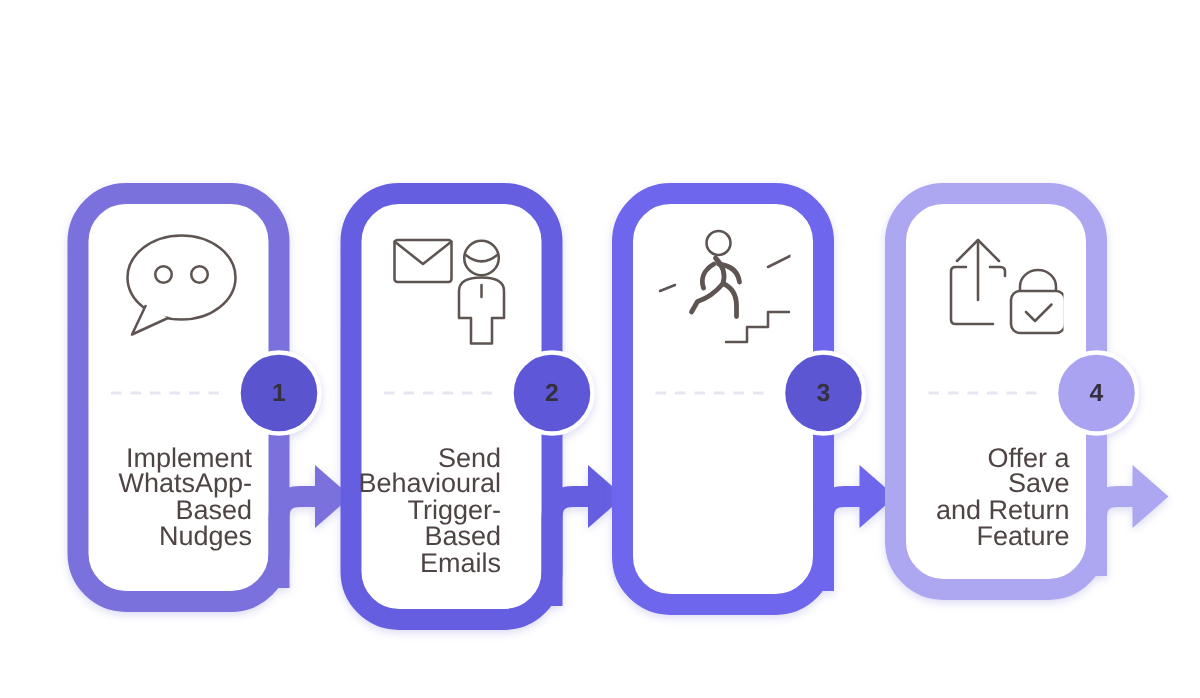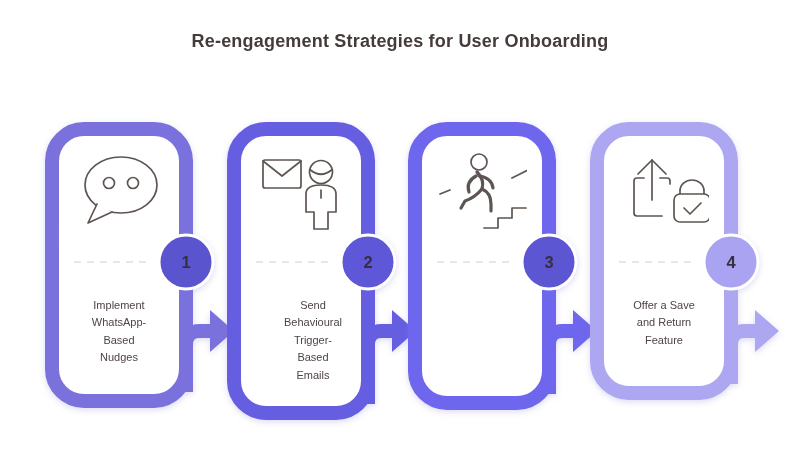--- a/index.html
+++ b/index.html
@@ -17,32 +17,31 @@
   }
   .shape{position:absolute;top:105px;width:235px;height:340px;
     filter:drop-shadow(0 2px 3px rgba(130,125,220,.28));}
   .icon{position:absolute;top:148px;width:90px;height:88px;}
   .badge-num{
     position:absolute;top:235px;width:54px;height:54px;line-height:54px;
     text-align:center;font-size:16.5px;font-weight:700;
     color:var(--number-color,#35303e);
   }
   .label{
-    position:absolute;top:297px;width:98px;text-align:center;
-    font-size:11px;line-height:17.4px;color:var(--label-color,#4e4443);
+    position:absolute;top:297px;width:98px;text-align:right;
+    font-size:18px;line-height:17.4px;color:var(--label-color,#4e4443);
     white-space:pre-line;
   }
   svg{display:block;}
 </style>
 </head>
 <body>
 
 <div class="stage">
 
-  <div class="title">Re-engagement Strategies for User Onboarding</div>
 
   <svg class="shape" style="left:25px" viewBox="0 0 235 340">
     <rect x="27" y="24" width="134" height="272" rx="32" fill="#ffffff" stroke-width="14" stroke="#7a71dc"></rect>
     <path d="M161 287 L161 240 Q161 226 175 226 L187 226" fill="none" stroke-width="14" stroke="#7a71dc"></path>
     <polygon points="185,205 185,247 209,226" fill="#7a71dc"></polygon>
     <line x1="49" y1="157" x2="121" y2="157" stroke-width="2" stroke-dasharray="7 6" stroke="#e4e7f1"></line>
     <circle cx="161" cy="157" r="27" stroke="#ffffff" stroke-width="3" fill="#5a54ce"></circle>
   </svg>
   <svg class="icon" style="left:74px" viewBox="-45 -44 90 88">
     <g fill="none" stroke-width="1.7" stroke-linecap="round" stroke-linejoin="round" stroke="#5e5552">
@@ -69,21 +68,21 @@
     <g fill="none" stroke-width="1.7" stroke-linecap="round" stroke-linejoin="round" stroke="#5e5552">
       <rect x="-38" y="-32" width="38" height="28" rx="2"></rect>
       <path d="M-38 -31 L-19 -16 L0 -31"></path>
       <circle cx="20" cy="-20" r="11.5"></circle>
       <path d="M9.5 -22 Q20 -13.5 30.5 -22"></path>
       <path d="M5 20 L5 2 Q5 -7 20 -7 Q35 -7 35 2 L35 20 L27 20 L27 37 L13 37 L13 20 Z"></path>
       <path d="M20 -2 L20 6"></path>
     </g>
   </svg>
   <div class="badge-num" style="left:341px">2</div>
-  <div class="label" style="left:264px">Send
+  <div class="label" style="left:236px">Send
 Behavioural
 Trigger-
 Based
 Emails</div>
 
   <svg class="shape" style="left:388px" viewBox="0 0 235 340">
     <rect x="27" y="24" width="134" height="274" rx="32" fill="#ffffff" stroke-width="14" stroke="#6e66ec"></rect>
     <path d="M161 289 L161 240 Q161 226 175 226 L187 226" fill="none" stroke-width="14" stroke="#6e66ec"></path>
     <polygon points="185,205 185,247 209,226" fill="#6e66ec"></polygon>
     <line x1="49" y1="157" x2="121" y2="157" stroke-width="2" stroke-dasharray="7 6" stroke="#e4e7f1"></line>

